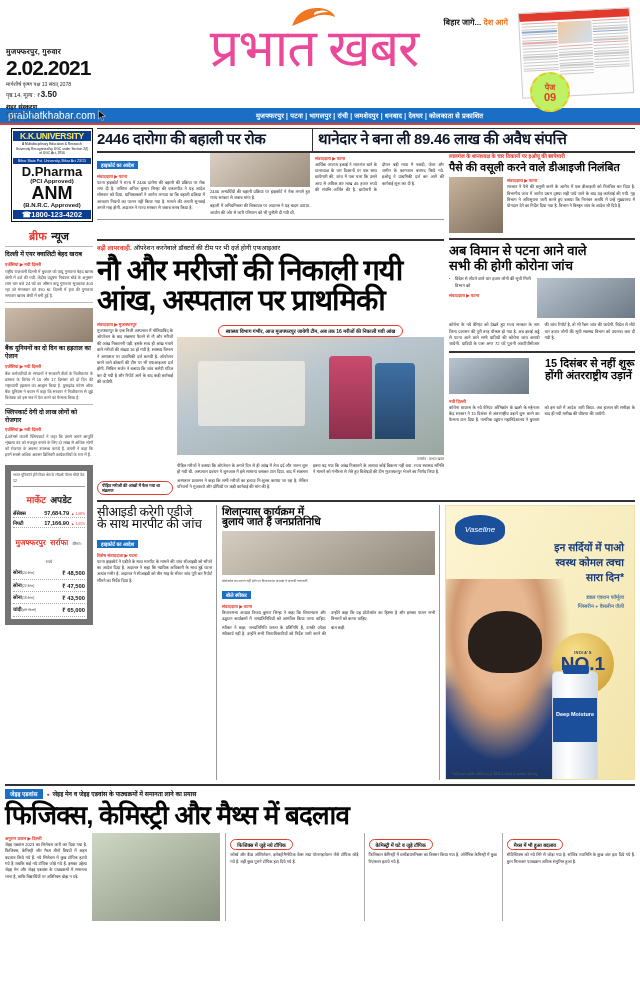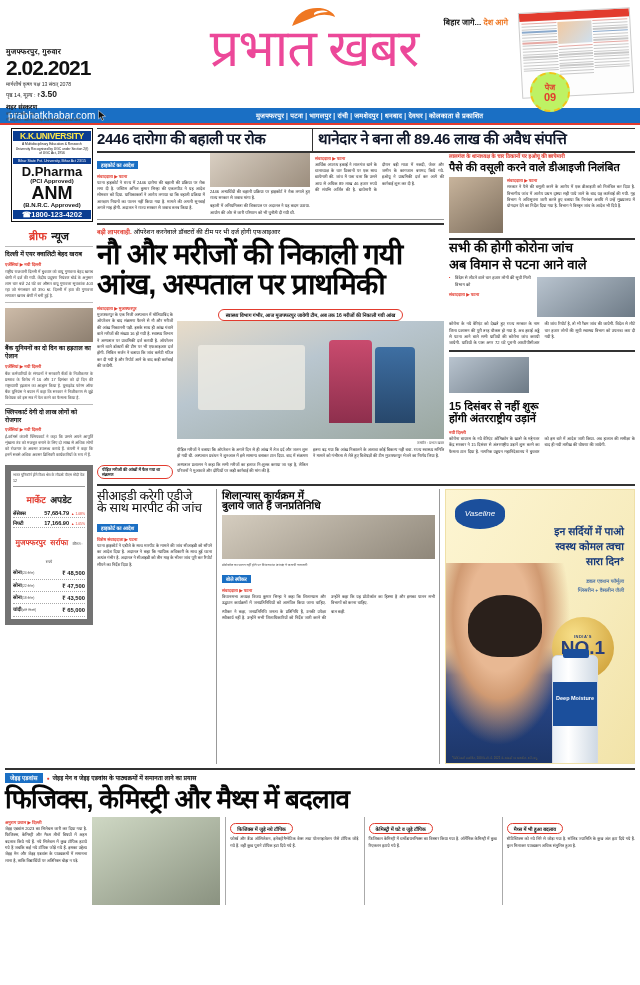--- a/index.html
+++ b/index.html
@@ -103,21 +103,21 @@
 
   .tagbar { display: inline-block; background: #1a6fc4; color: #fff; font-size: 5px;
             font-weight: bold; padding: 1px 4px; margin: 2px 0; }
   .byline { font-size: 4.4px; font-weight: bold; color: #e23b2e; margin: 2px 0 1px; }
   .body-txt { font-size: 4.1px; color: #222; line-height: 1.55; text-align: justify; }
   .cols2 { column-count: 2; column-gap: 5px; }
   .mini-photo { height: 34px; background: linear-gradient(140deg,#d9cfc2,#9c8e7e); margin-bottom: 2px; }
   .cap { font-size: 3.4px; color: #555; margin-top: 1px; }
 
   
-  .lead { border-top: 2px solid #333; margin-top: 3px; padding-top: 3px; }
+  .lead { border-top: 2px solid #333; margin-top: 19px; padding-top: 3px; }
   .lead-kick { font-size: 6.4px; line-height: 1.3; }
   .lead-kick b { color: #e23b2e; }
   .lead-h { font-size: 29px; font-weight: bold; color: #060606; line-height: 1.08;
             letter-spacing: -1px; margin: 2px 0 3px; }
   .lead-photo { height: 118px; background: linear-gradient(160deg,#e8dcc9 0%,#b9c6cf 40%,#9aa7a0 100%);
                 position: relative; overflow: hidden; }
   .lp-bed { position: absolute; left: 8%; top: 20%; width: 40%; height: 55%;
             background: rgba(240,238,230,.75); border-radius: 3px; }
   .lp-p1 { position: absolute; left: 57%; top: 16%; width: 16%; height: 70%;
            background: linear-gradient(180deg,#c94b6e,#8e2f4d); border-radius: 4px 4px 0 0; }
@@ -449,36 +449,36 @@
                 <div class="r-photo"></div>
               </div>
               <div style="flex:1;">
                 <div class="byline">संवाददाता ▶ पटना</div>
                 <div class="body-txt">सरकार ने पैसे की वसूली करने के आरोप में एक डीआइजी को निलंबित कर दिया है. विभागीय जांच में आरोप प्रथम दृष्टया सही पाये जाने के बाद यह कार्रवाई की गयी. गृह विभाग ने अधिसूचना जारी करते हुए बताया कि निलंबन अवधि में उन्हें मुख्यालय में योगदान देने का निर्देश दिया गया है. विभाग ने विस्तृत जांच के आदेश भी दिये हैं.</div>
               </div>
             </div>
           </div>
 
           <div class="rbox">
+            <div class="r-h r-h-lg">अब विमान से पटना आने वाले</div>
             <div class="r-h r-h-lg" style="margin-top:-2px;">सभी की होगी कोरोना जांच</div>
-            <div class="r-h r-h-lg">अब विमान से पटना आने वाले</div>
             <div style="display:flex; gap:4px; margin-top:2px;">
               <div style="width:84px;">
                 <div class="bullet">विदेश से लौटने वाले चार हजार लोगों की सूची मिली विभाग को</div>
                 <div class="byline" style="margin-top:3px;">संवाददाता ▶ पटना</div>
               </div>
               <div style="flex:1;">
                 <div class="r-photo crowd"></div>
               </div>
             </div>
             <div class="body-txt cols2" style="margin-top:2px;">कोरोना के नये वेरिएंट को देखते हुए राज्य सरकार के नाम जिला प्रशासन की पूरी तरह चौकस हो गया है. अब हवाई अड्डे से पटना आने वाले सभी यात्रियों की कोरोना जांच करायी जायेगी. यात्रियों के पास अगर 72 घंटे पुरानी आरटीपीसीआर की जांच रिपोर्ट है, तो भी रैंडम जांच की जायेगी. विदेश से लौटे चार हजार लोगों की सूची स्वास्थ्य विभाग को उपलब्ध करा दी गयी है.</div>
           </div>
 
           <div class="rbox">
-            <div style="display:flex; gap:4px;flex-direction:column;">
+            <div style="display:flex; gap:16px;">
               <div style="width:80px;">
                 <div class="r-photo crowd" style="height:36px;"></div>
               </div>
               <div style="flex:1;">
                 <div class="r-h">15 दिसंबर से नहीं शुरू</div>
                 <div class="r-h" style="margin-top:-2px;">होंगी अंतरराष्ट्रीय उड़ानें</div>
               </div>
             </div>
             <div class="byline">नयी दिल्ली</div>
             <div class="body-txt cols2">कोरोना वायरस के नये वेरिएंट ओमिक्रॉन के खतरे के मद्देनजर केंद्र सरकार ने 15 दिसंबर से अंतरराष्ट्रीय उड़ानें शुरू करने का फैसला टाल दिया है. नागरिक उड्डयन महानिदेशालय ने बुधवार को इस बारे में आदेश जारी किया. अब हालात की समीक्षा के बाद ही नयी तारीख की घोषणा की जायेगी.</div>

